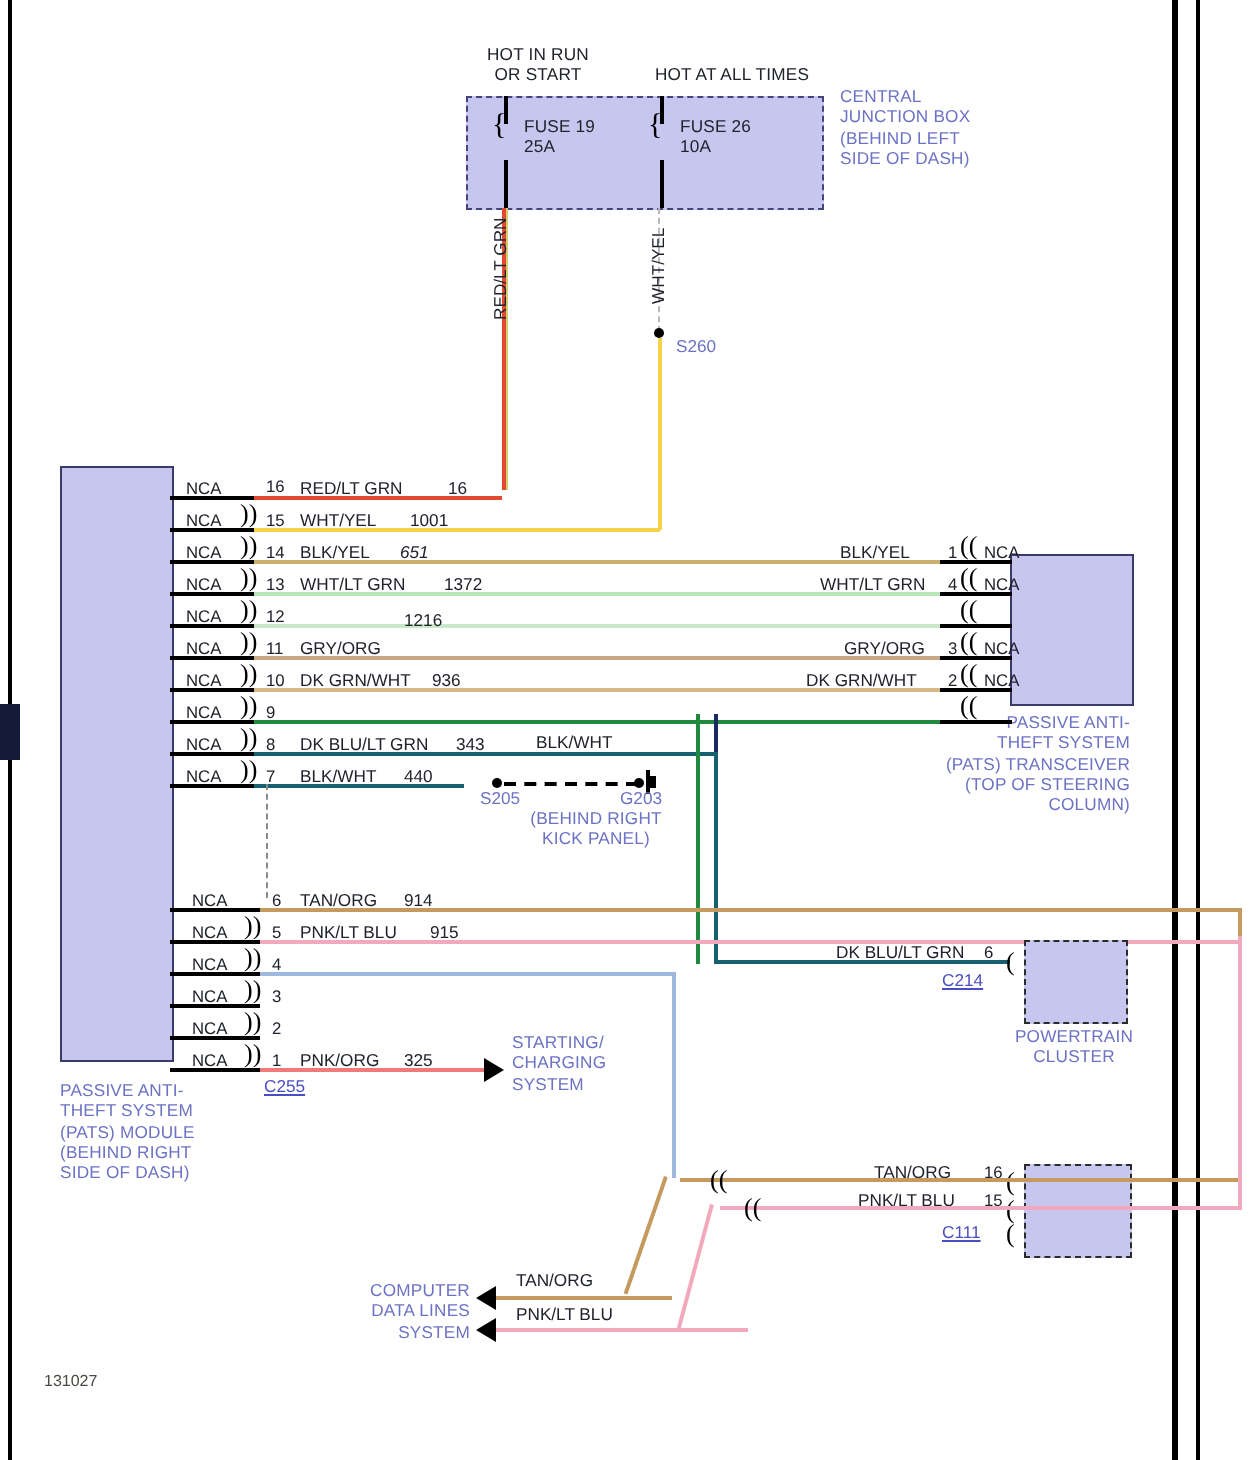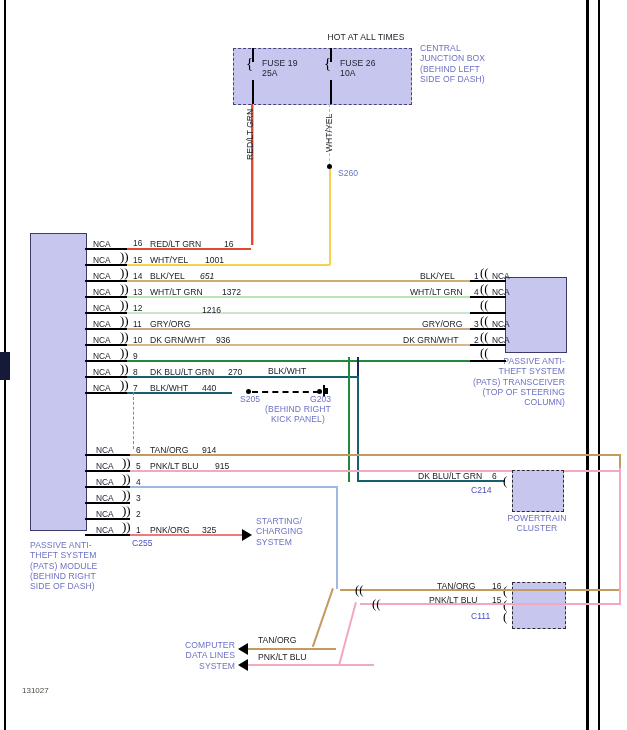--- a/index.html
+++ b/index.html
@@ -27,21 +27,21 @@
   .w { position:absolute; }
   .wh { height:1.6px; }
   .wv { width:1.6px; }
 
   .pin-num { position:absolute; color:#20232c; font-size:8.4px; line-height:9px; white-space:pre; }
   .nca { position:absolute; color:#20232c; font-size:8.4px; white-space:pre; }
   .wname { position:absolute; color:#20232c; font-size:8.6px; white-space:pre; }
   .wnum  { position:absolute; color:#20232c; font-size:8.6px; white-space:pre; }
 
   .conn { position:absolute; font-size:13px; color:#000; line-height:10px; font-family:"Liberation Serif", serif; }
-  .cref { position:absolute; color:#4a4ec0; font-size:8.6px; white-space:pre; }
+  .cref { position:absolute; color:#4a4ec0; font-size:8.6px; text-decoration:underline; white-space:pre; }
   .sref { position:absolute; color:#6c72c4; font-size:8.6px; white-space:pre; }
   .dot  { position:absolute; width:5px; height:5px; border-radius:50%; background:#000; }
   .figno{ position:absolute; color:#4a4a44; font-size:8px; }
 
   .arrow { position:absolute; width:0; height:0; }
   .arrow.l { border-top:6px solid transparent; border-bottom:6px solid transparent; border-right:10px solid #000; }
   .arrow.r { border-top:6px solid transparent; border-bottom:6px solid transparent; border-left:10px solid #000; }
 
   .fusecoil { position:absolute; font-size:15px; color:#000; font-family:"Liberation Serif", serif; line-height:12px; }
   .vtext { position:absolute; color:#20232c; font-size:8.6px; white-space:nowrap;
@@ -51,20 +51,22 @@
 </head>
 <body>
 
 <div id="page">
 
   <div class="frame-left"></div>
   <div class="frame-right"></div>
   <div class="frame-right2"></div>
   <div class="tab-marker"></div>
 
+  <div class="lbl dark c" style="left: 224px; top: 22px; width: 90px; white-space: pre-line;">HOT IN RUN
+OR START</div>
   <div class="lbl dark c" style="left:312px; top:32px; width:108px;">HOT AT ALL TIMES</div>
 
   <div class="box dashblue" style="left:233px; top:48px; width:177px; height:55px;"></div>
 
   <div class="w wv" style="left:252px; top:48px; height:14px; background:#000;"></div>
   <div class="fusecoil" style="left:246px; top:57px;">{</div>
   <div class="w wv" style="left:252px; top:80px; height:24px; background:#000;"></div>
   <div class="lbl dark" style="left: 262px; top: 58px; white-space: pre-line;">FUSE 19
 25A</div>
 
@@ -152,21 +154,21 @@
   <div class="nca" style="left:93px;  top:351px;">NCA</div>
   <div class="conn" style="left:120px; top:348px;">))</div>
   <div class="pin-num" style="left:133px; top:352px;">9</div>
   <div class="w wh" style="left:85px; top:360px; width:42px; background:#000;"></div>
   <div class="w wh" style="left:127px; top:360px; width:343px; background:#1f8a3c; height:2px;"></div>
 
   <div class="nca" style="left:93px;  top:367px;">NCA</div>
   <div class="conn" style="left:120px; top:364px;">))</div>
   <div class="pin-num" style="left:133px; top:368px;">8</div>
   <div class="wname" style="left:150px; top:367px;">DK BLU/LT GRN</div>
-  <div class="wnum" style="left:228px; top:367px;">270</div>
+  <div class="wnum" style="left:228px; top:367px;">343</div>
   <div class="w wh" style="left:85px; top:376px; width:42px; background:#000;"></div>
   <div class="w wh" style="left:127px; top:376px; width:232px; background:#14606e; height:2px;"></div>
   <div class="w wv" style="left:357px; top:376px; height:106px; background:#14606e; width:2px;"></div>
   <div class="w wh" style="left:357px; top:480px; width:148px; background:#14606e; height:2px;"></div>
 
   <div class="nca" style="left:93px;  top:383px;">NCA</div>
   <div class="conn" style="left:120px; top:380px;">))</div>
   <div class="pin-num" style="left:133px; top:384px;">7</div>
   <div class="wname" style="left:150px; top:383px;">BLK/WHT</div>
   <div class="wnum" style="left:202px; top:383px;">440</div>

